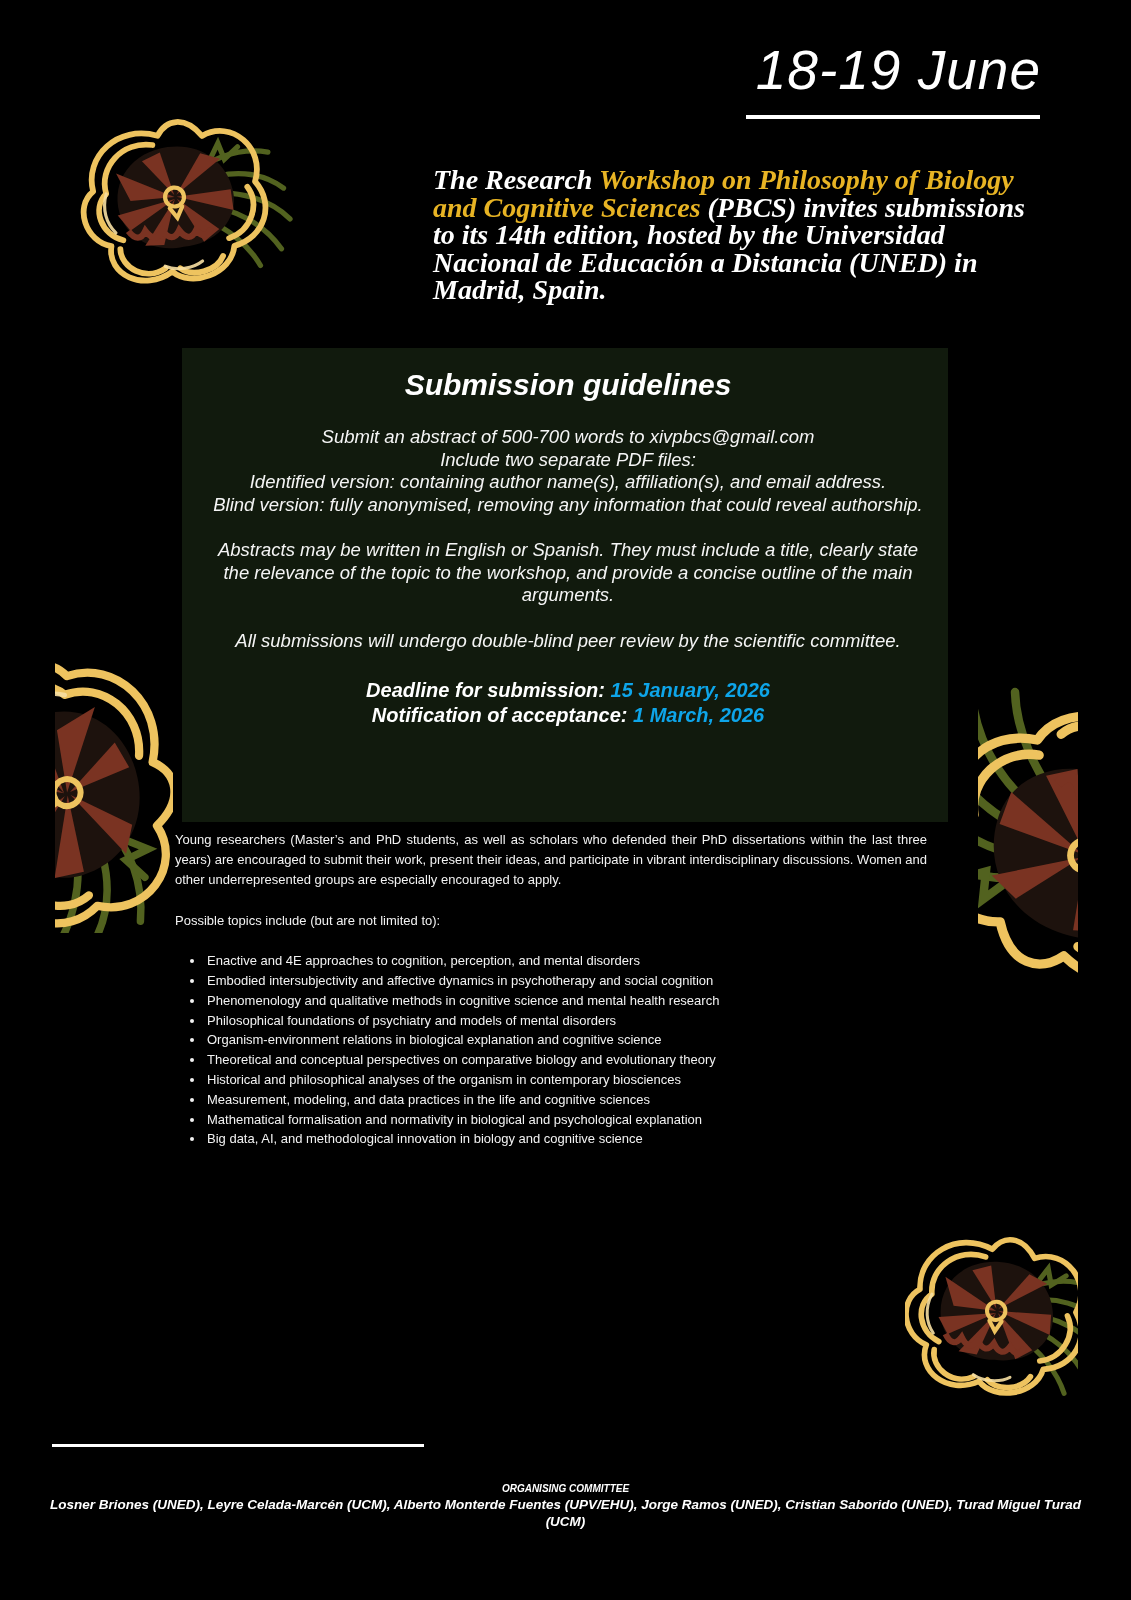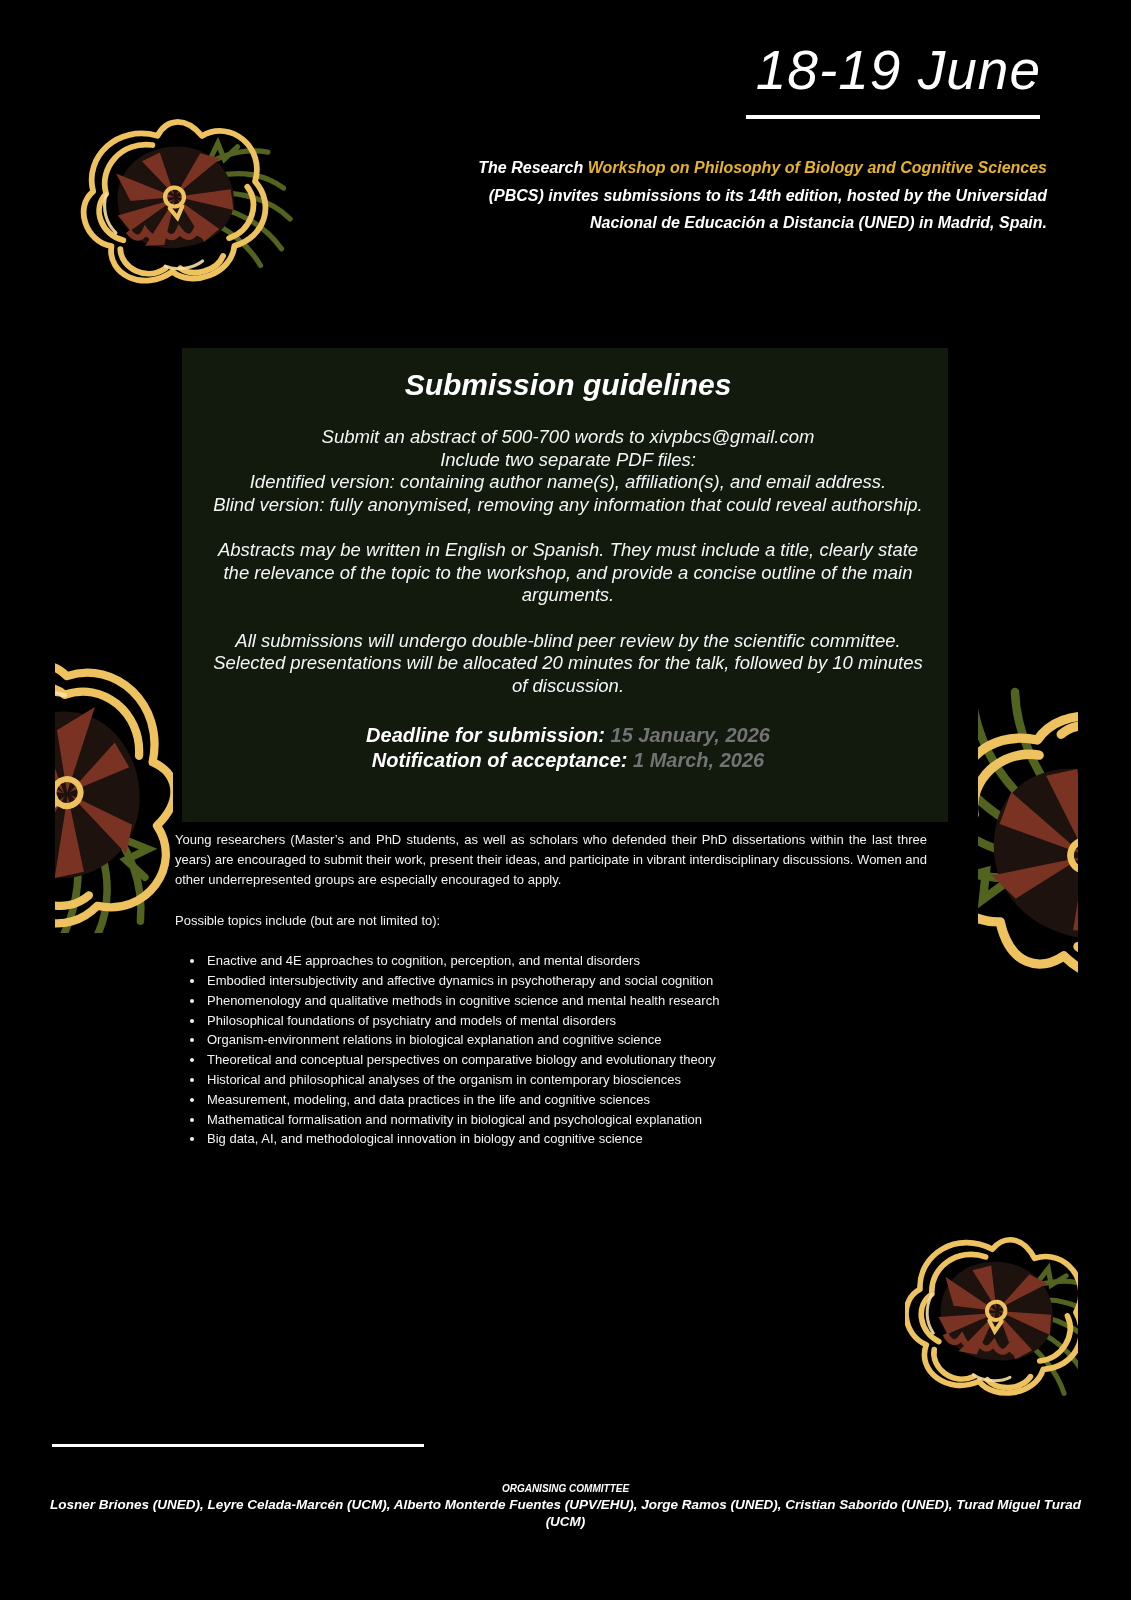--- a/index.html
+++ b/index.html
@@ -17,23 +17,23 @@
     text-align:right;
     font-size:55px;font-weight:400;font-style:italic;
     letter-spacing:1px;color:#ffffff;
   }
   .dates-rule{
     position:absolute;top:115px;right:91px;width:294px;height:4px;
     background:#ffffff;
   }
   .intro{
     position:absolute;top:138px;left:433px;width:614px;
-    text-align:right;
-    font-size:16px;line-height:27.5px;
-    font-weight:700;font-style:italic;color:#ffffff;
+    text-align:left;
+    font-size:28px;line-height:27.5px;
+    font-weight:700;font-style:italic;color:#ffffff;font-family:Liberation Serif, serif;
   }
   .accent{color:#e8b424;}
   
   .panel{
     position:absolute;left:182px;top:348px;width:766px;height:474px;
     background:#111a0d;
     box-sizing:border-box;
     padding:16px 20px 0 26px;
     text-align:center;
   }
@@ -45,21 +45,21 @@
     font-size:18.5px;line-height:22.5px;
     font-style:italic;font-weight:400;color:#f5f5f5;
     margin:0;
   }
   .panel .pgroup{margin:0 0 23px 0;}
   .deadlines{margin-top:26px;}
   .deadline-line{
     font-size:20px;line-height:25px;
     font-weight:700;font-style:italic;color:#ffffff;
   }
-  .deadline-line .accent{color:#737373;}
+  .deadline-line .accent{color:#0ea5e9;}
   
   .body-copy{
     position:absolute;left:175px;top:830px;width:752px;
     font-size:13px;line-height:19.8px;
     color:#f2f2f2;
   }
   .body-copy p{margin:0;text-align:justify;}
   .topics-intro{margin-top:22px !important;text-align:left !important;}
   ul.topics{
     margin:20px 0 16px 0;padding:0 0 0 30px;
@@ -181,21 +181,20 @@
       <div class="pline">Identified version: containing author name(s), affiliation(s), and email address.</div>
       <div class="pline">Blind version: fully anonymised, removing any information that could reveal authorship.</div>
     </div>
 
     <div class="pgroup">
       <p>Abstracts may be written in English or Spanish. They must include a title, clearly state the relevance of the topic to the workshop, and provide a concise outline of the main arguments.</p>
     </div>
 
     <div class="pgroup">
       <div class="pline">All submissions will undergo double-blind peer review by the scientific committee.</div>
-      <div class="pline">Selected presentations will be allocated 20 minutes for the talk, followed by 10 minutes of discussion.</div>
     </div>
 
     <div class="deadlines">
       <div class="deadline-line">
         <span>Deadline for submission: </span><span class="accent">15 January, 2026</span>
       </div>
       <div class="deadline-line">
         <span>Notification of acceptance: </span><span class="accent">1 March, 2026</span>
       </div>
     </div>

